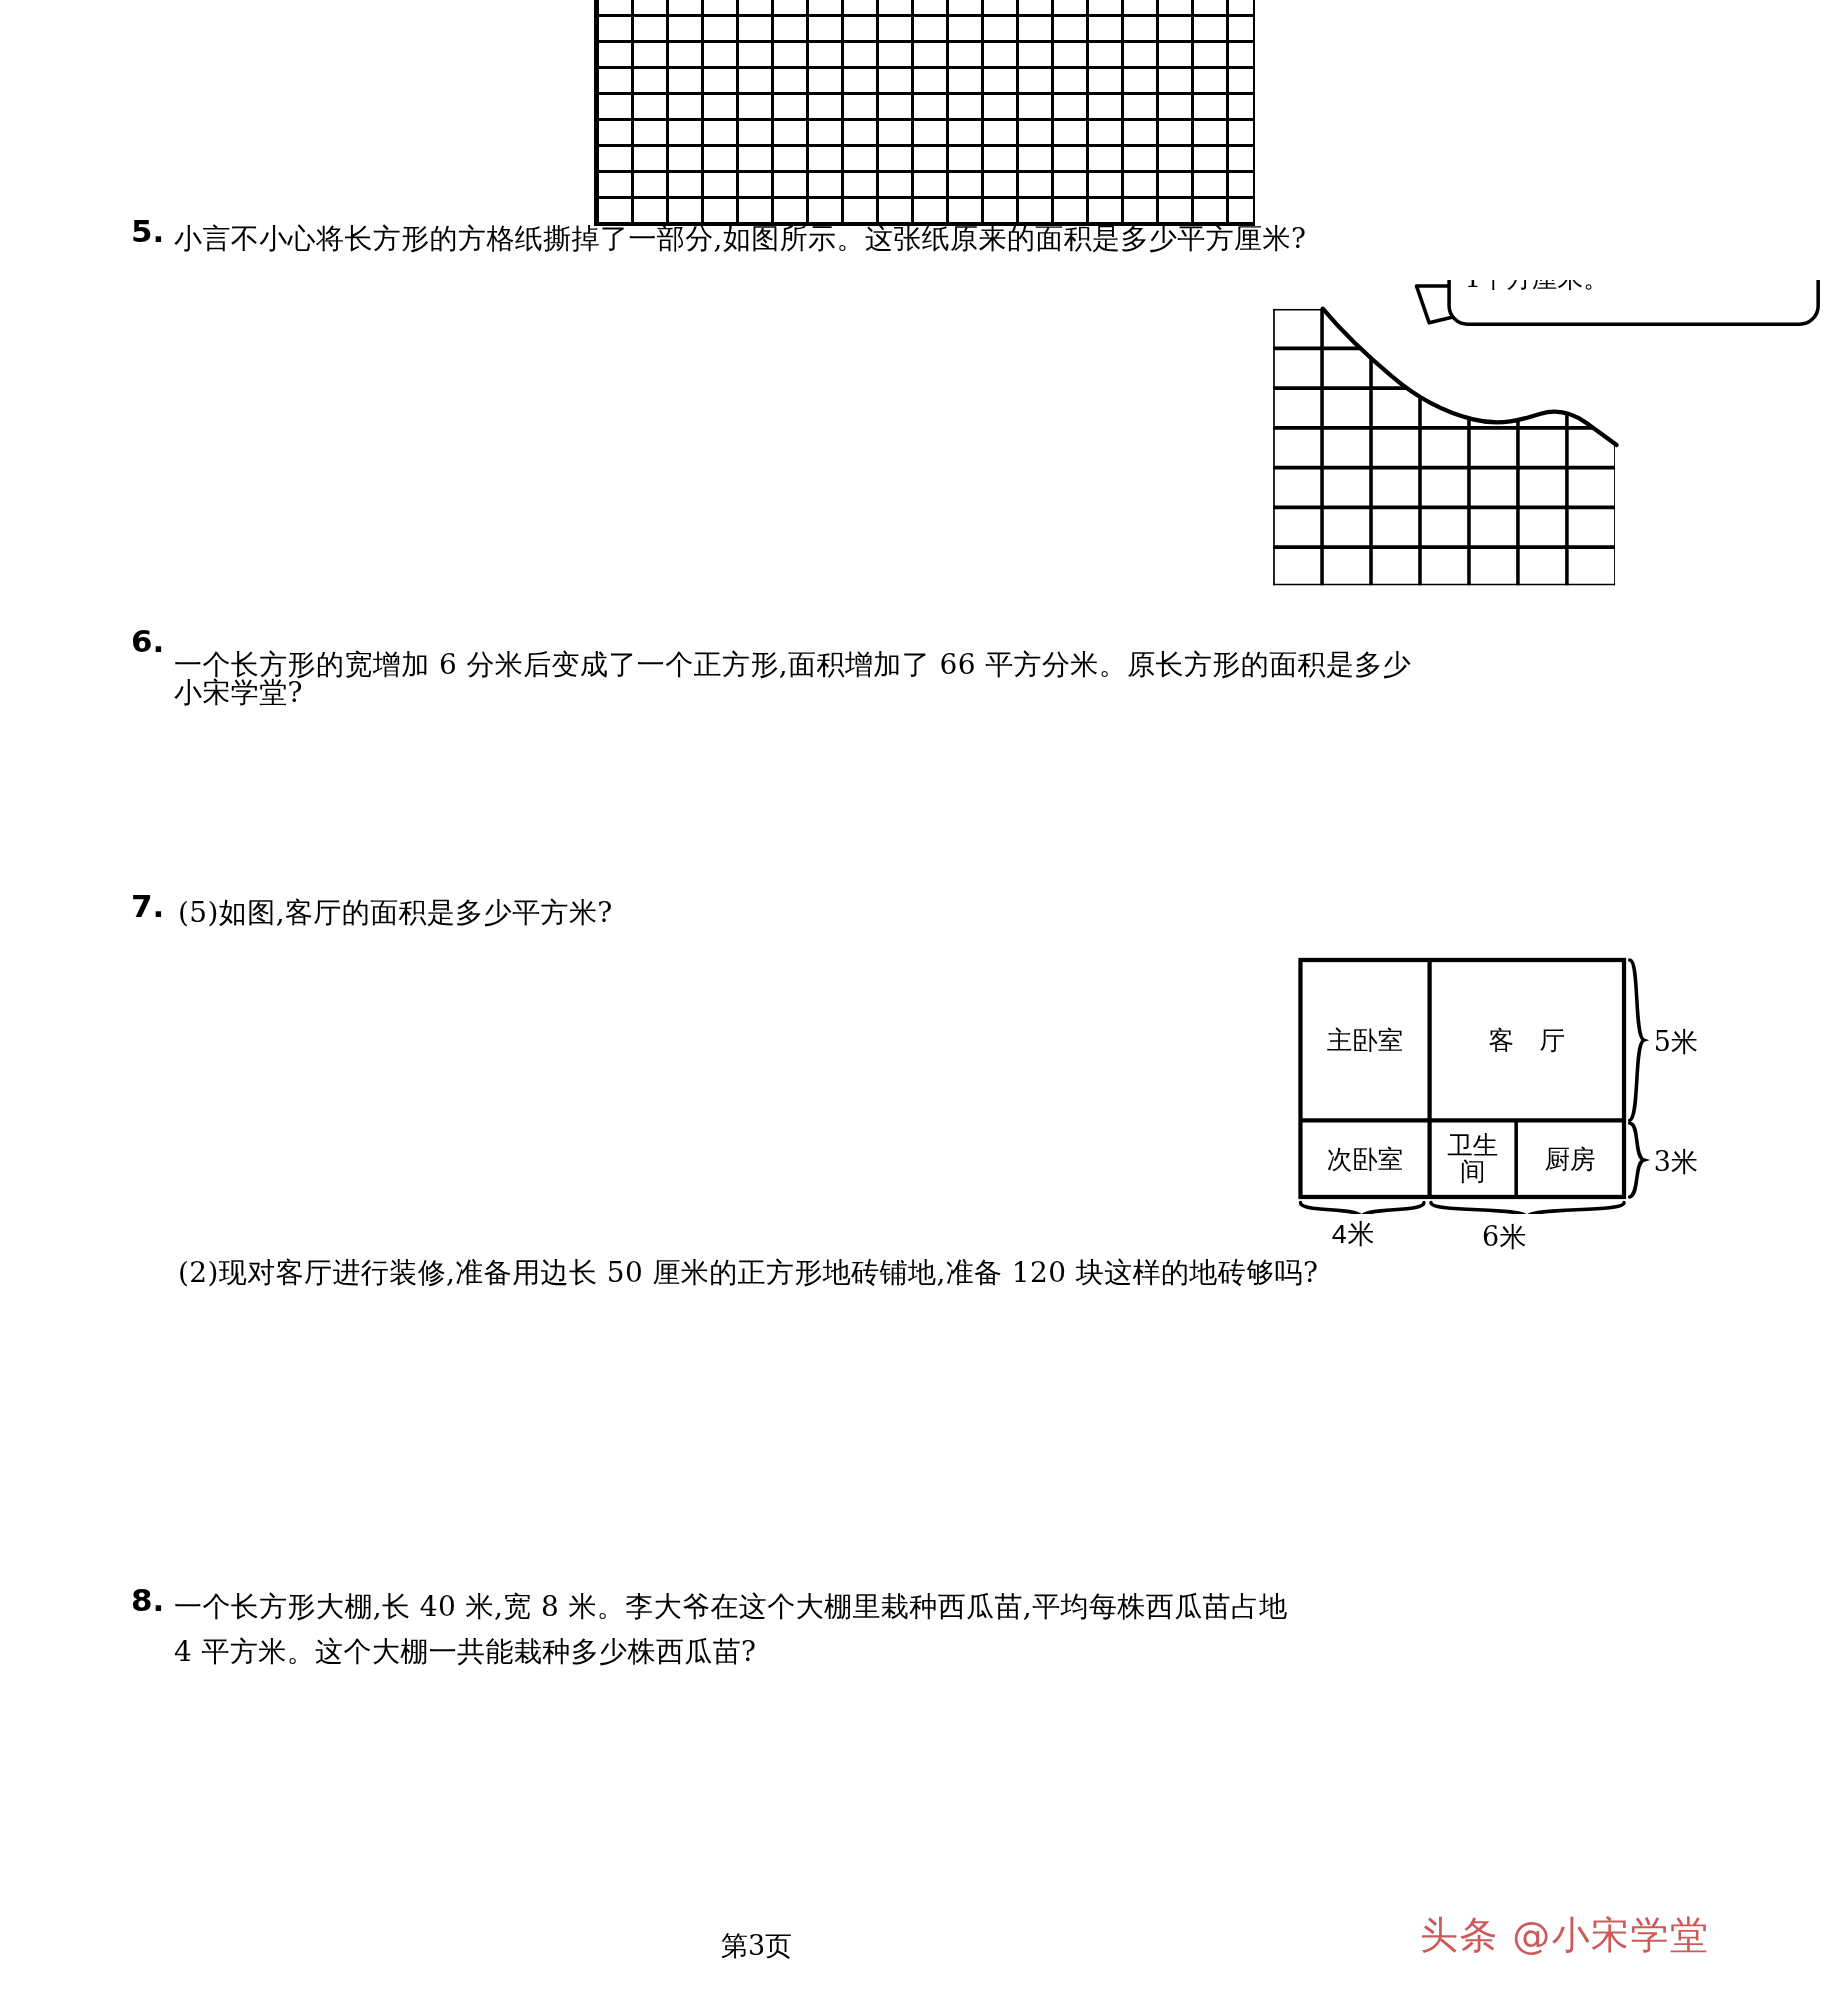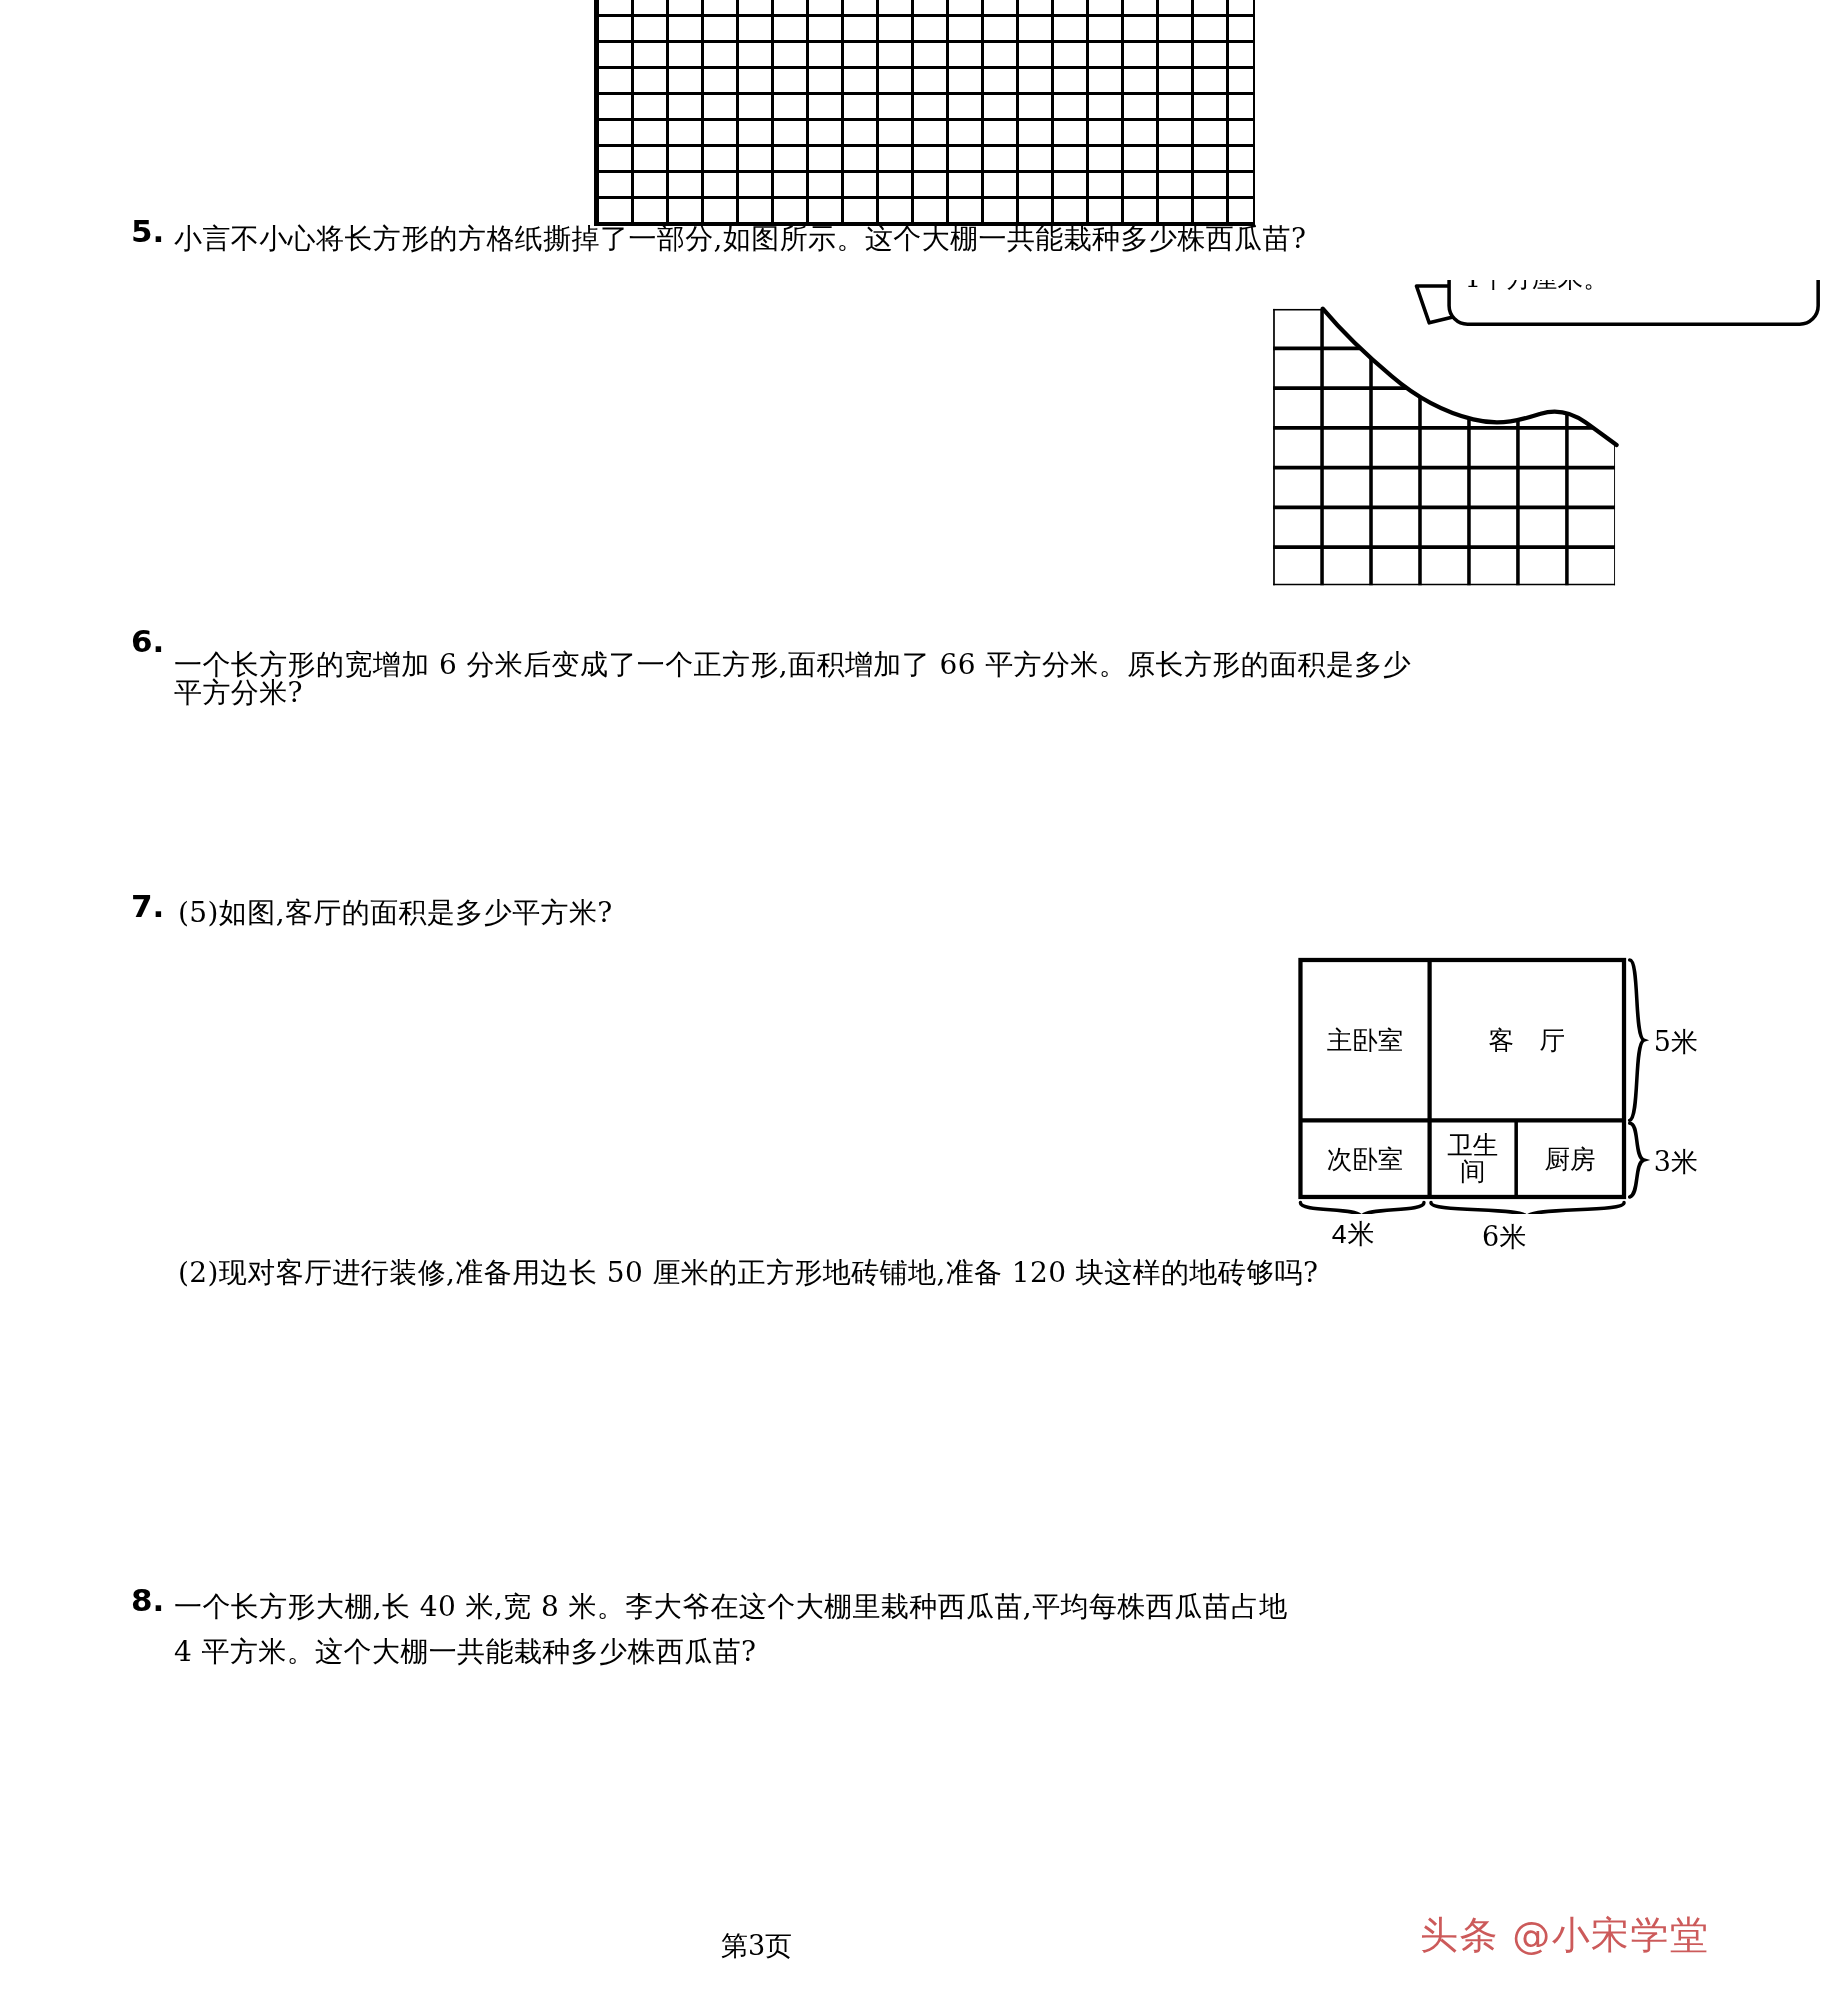--- a/index.html
+++ b/index.html
@@ -101,21 +101,21 @@
     letter-spacing: 1.4px;
     white-space: nowrap;
   }
 </style>
 </head>
 <body>
 
 <div id="top-grid"></div>
 
 <div class="qnum" style="left:131px; top:213px;">5.</div>
-<div class="qtext" style="left:174px; top:217px;">小言不小心将长方形的方格纸撕掉了一部分,如图所示。这个大棚一共能栽种多少株西瓜苗?</div>
+<div class="qtext" style="left:174px; top:217px;">小言不小心将长方形的方格纸撕掉了一部分,如图所示。这张纸原来的面积是多少平方厘米?</div>
 
 <div id="torn-fig">
   <svg width="582" height="327" viewBox="0 0 820 460" xmlns="http://www.w3.org/2000/svg">
     <defs>
       <clipPath id="tornClip">
 
         <path d="M 48,40
                  L 118,40
                  C 150,78 185,110 215,135
                  C 250,165 290,186 330,196
@@ -162,21 +162,21 @@
     <rect x="296" y="-150" width="520" height="212" rx="26" ry="26" fill="#fff" stroke="#000" stroke-width="5"></rect>
     <rect x="494" y="-126" width="70" height="70" fill="#fff" stroke="#000" stroke-width="5"></rect>
     <text x="330" y="-72" class="room-label" font-size="42">每个</text>
     <text x="588" y="-72" class="room-label" font-size="42">代表</text>
     <text x="318" y="10" class="room-label" font-size="42">1平方厘米。</text>
   </svg>
 </div>
 
 <div class="qnum" style="left:131px; top:623px;">6.</div>
 <div class="qtext" style="left:174px; top:626px;margin-top:17px;">一个长方形的宽增加 6 分米后变成了一个正方形,面积增加了 66 平方分米。原长方形的面积是多少</div>
-<div class="qtext" style="left:174px; top:671px;">平方分米?</div>
+<div class="qtext" style="left:174px; top:671px;">小宋学堂?</div>
 
 <div class="qnum" style="left:131px; top:888px;">7.</div>
 <div class="qtext" style="left:178px; top:891px;">(5)如图,客厅的面积是多少平方米?</div>
 
 <div id="floorplan">
   <svg width="469" height="298" viewBox="0 0 660 420" xmlns="http://www.w3.org/2000/svg">
 
     <rect x="96" y="62" width="456" height="334" fill="#fff" stroke="#000" stroke-width="6"></rect>
 
     <line x1="96" y1="288" x2="552" y2="288" stroke="#000" stroke-width="6"></line>

